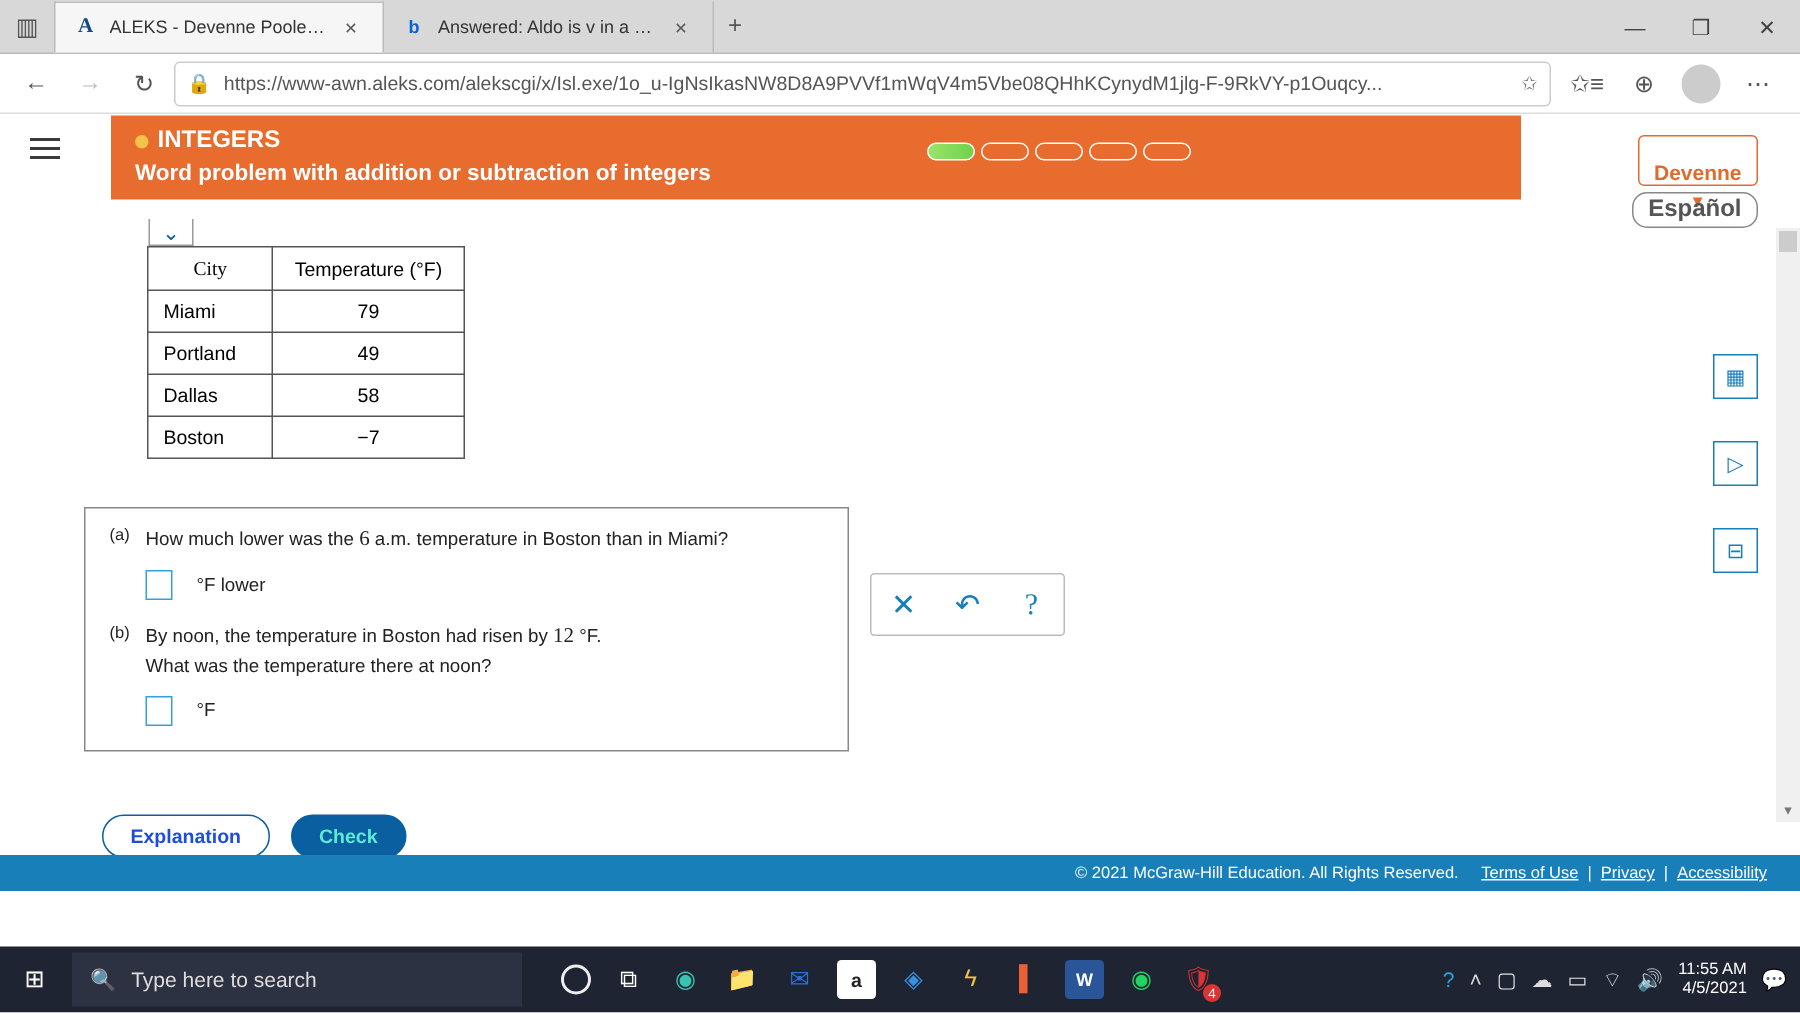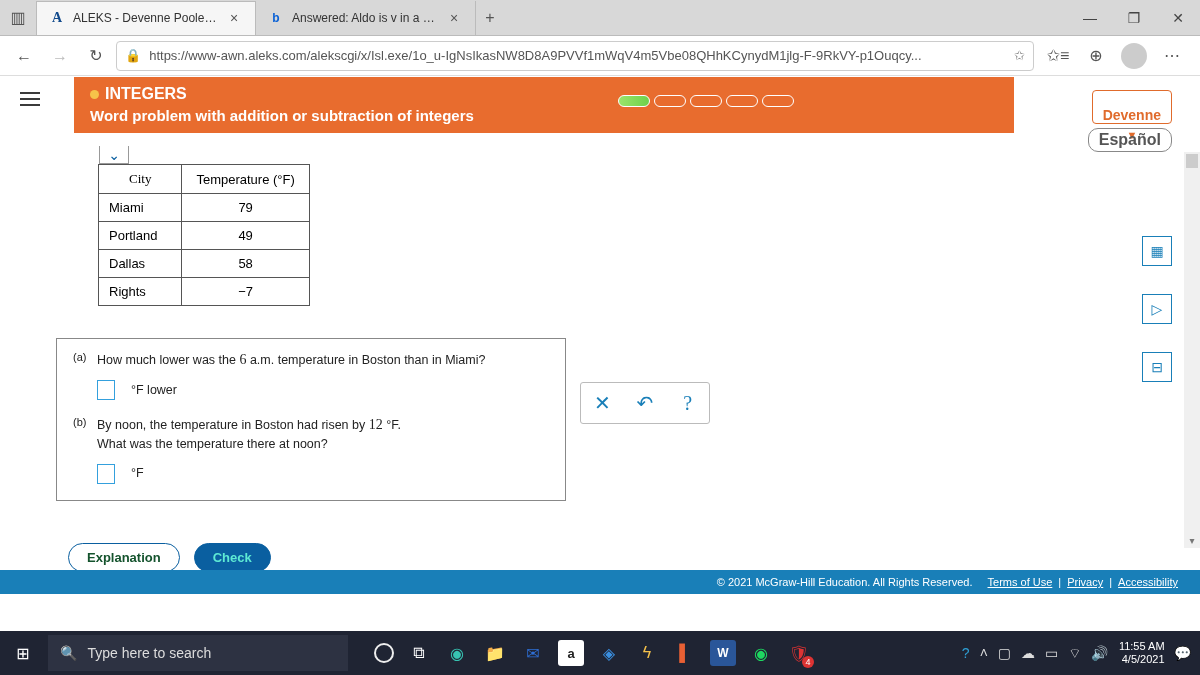--- a/index.html
+++ b/index.html
@@ -56,21 +56,21 @@
 .qbox .lbl { position:absolute; left:0; top:0; font-size:11px; }
 .num-serif { font-family: Georgia, serif; font-size:14px; }
 .ans-row { display:flex; align-items:center; gap:16px; margin-top:10px; }
 .ans-input { width:18px; height:20px; border:1px solid #34a0dd; background:#fff; }
 
 .toolbar { position:absolute; left:580px; top:306px; width:130px; height:42px; border:1px solid #bbb; background:#fff; display:flex; align-items:center; justify-content:space-around; border-radius:3px; }
 .toolbar div { color:#197fb8; font-size:20px; width:34px; text-align:center; }
 
 .btn-row { position:absolute; left:68px; bottom:40px; display:flex; gap:14px; }
 .pill { border:1px solid #0a5fa0; border-radius:16px; padding:6px 18px; font-size:13px; font-weight:600; }
-.pill.secondary { background:#fff; color:#14532d; }
+.pill.secondary { background:#fff; color:#1d4ed8; }
 .pill.primary { background:#0a5fa0; color:#5eead4; }
 
 .footer { position:absolute; left:0; bottom:18px; right:0; height:22px; background:#197fb8; color:#fff; font-size:11px; display:flex; align-items:center; justify-content:flex-end; padding:12px 22px; gap:6px; }
 .footer a { color:#fff; text-decoration:underline; }
 
 .side-icons { position:absolute; right:28px; top:160px; display:flex; flex-direction:column; gap:28px; }
 .side-icons div { width:30px; height:30px; border:1px solid #197fb8; display:flex; align-items:center; justify-content:center; color:#197fb8; font-size:14px; }
 
 .scroll { position:absolute; right:0; top:76px; bottom:64px; width:16px; background:#f0f0f0; }
 .scroll .thumb { position:absolute; left:2px; right:2px; top:2px; height:14px; background:#ccc; }
@@ -173,21 +173,21 @@
           </tr>
       <tr>
             <td class="city">Portland</td>
             <td>49</td>
           </tr>
       <tr>
             <td class="city">Dallas</td>
             <td>58</td>
           </tr>
       <tr>
-            <td class="city">Rights</td>
+            <td class="city">Boston</td>
             <td>−7</td>
           </tr>
     </tbody>
       </table>
 
     <div class="qbox">
       <div class="part">
         <span class="lbl">(a)</span>
         <span><span>How much lower was the </span><span class="num-serif">6</span><span> a.m. temperature in Boston than in Miami?</span></span>
         <div class="ans-row">

